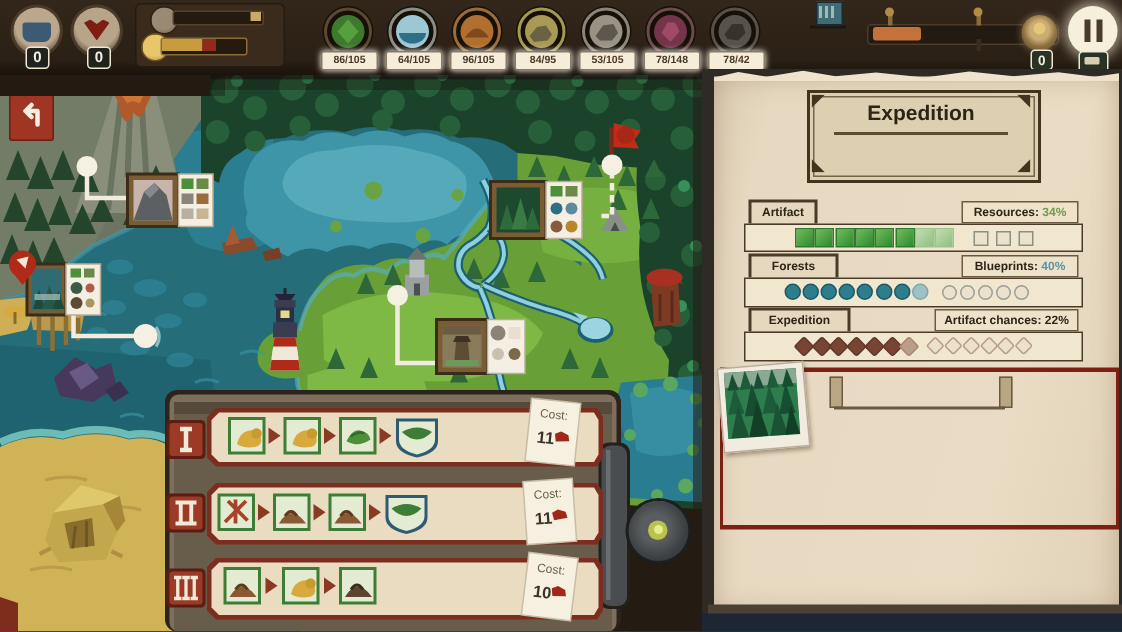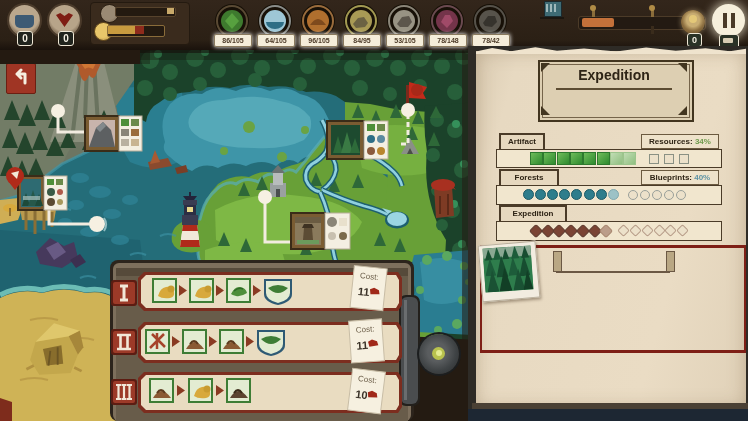--- a/index.html
+++ b/index.html
@@ -555,20 +555,21 @@
         <div style="position: absolute; top: 0px; width: 9px; height: 9px; border-radius: 50%; left: 139.7px; background: rgb(156, 194, 198); border: 1px solid rgb(127, 168, 174);"></div>
         <div style="position: absolute; top: 1px; width: 8px; height: 8px; border-radius: 50%; left: 160px; border: 1.5px solid rgb(154, 160, 154); background: rgb(236, 225, 202);"></div>
         <div style="position: absolute; top: 1px; width: 8px; height: 8px; border-radius: 50%; left: 172px; border: 1.5px solid rgb(154, 160, 154); background: rgb(236, 225, 202);"></div>
         <div style="position: absolute; top: 1px; width: 8px; height: 8px; border-radius: 50%; left: 184px; border: 1.5px solid rgb(154, 160, 154); background: rgb(236, 225, 202);"></div>
         <div style="position: absolute; top: 1px; width: 8px; height: 8px; border-radius: 50%; left: 196px; border: 1.5px solid rgb(154, 160, 154); background: rgb(236, 225, 202);"></div>
         <div style="position: absolute; top: 1px; width: 8px; height: 8px; border-radius: 50%; left: 208px; border: 1.5px solid rgb(154, 160, 154); background: rgb(236, 225, 202);"></div>
       </div>
 
   <div class="abs" style="left:31px;top:159px;width:64px;height:14px;background:#e6d8bf;border:2px solid #4a3b28;color:#2e2416;font-size:8px;font-weight:bold;text-align:center;line-height:14px;">Expedition</div>
 
+  <div class="abs" style="left:155px;top:160px;width:94px;height:13px;background:#eee2ca;border:1px solid #6b5a40;color:#2e2416;font-size:8px;font-weight:bold;text-align:center;line-height:13px;">Artifact chances: 22%</div>
 
   <div class="abs" style="left:28px;top:175px;width:224px;height:18px;background:#f1e6ce;border:1px solid #4a3b28;"></div>
   <div class="abs" id="diarow" style="left:0;top:179px;width:260px;height:12px;">
         <div style="position: absolute; top: 0.5px; width: 8px; height: 8px; left: 63px; transform: rotate(45deg); border-radius: 2px; background: rgb(122, 68, 52); border: 1px solid rgb(92, 56, 44);"></div>
         <div style="position: absolute; top: 0.5px; width: 8px; height: 8px; left: 74.7px; transform: rotate(45deg); border-radius: 2px; background: rgb(122, 68, 52); border: 1px solid rgb(92, 56, 44);"></div>
         <div style="position: absolute; top: 0.5px; width: 8px; height: 8px; left: 86.4px; transform: rotate(45deg); border-radius: 2px; background: rgb(122, 68, 52); border: 1px solid rgb(92, 56, 44);"></div>
         <div style="position: absolute; top: 0.5px; width: 8px; height: 8px; left: 98.1px; transform: rotate(45deg); border-radius: 2px; background: rgb(122, 68, 52); border: 1px solid rgb(92, 56, 44);"></div>
         <div style="position: absolute; top: 0.5px; width: 8px; height: 8px; left: 109.8px; transform: rotate(45deg); border-radius: 2px; background: rgb(122, 68, 52); border: 1px solid rgb(92, 56, 44);"></div>
         <div style="position: absolute; top: 0.5px; width: 8px; height: 8px; left: 121.5px; transform: rotate(45deg); border-radius: 2px; background: rgb(122, 68, 52); border: 1px solid rgb(92, 56, 44);"></div>
         <div style="position: absolute; top: 0.5px; width: 8px; height: 8px; left: 133.2px; transform: rotate(45deg); border-radius: 2px; background: rgb(187, 157, 137); border: 1px solid rgb(168, 134, 111);"></div>

